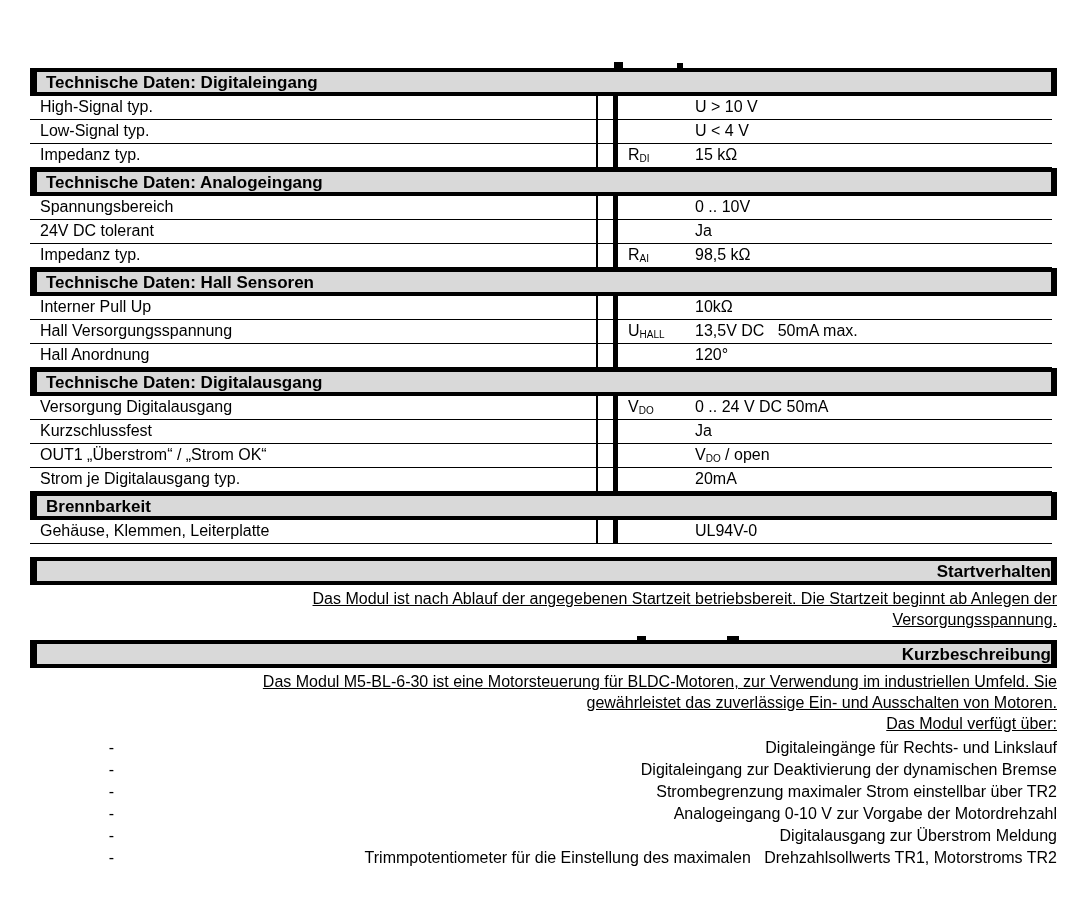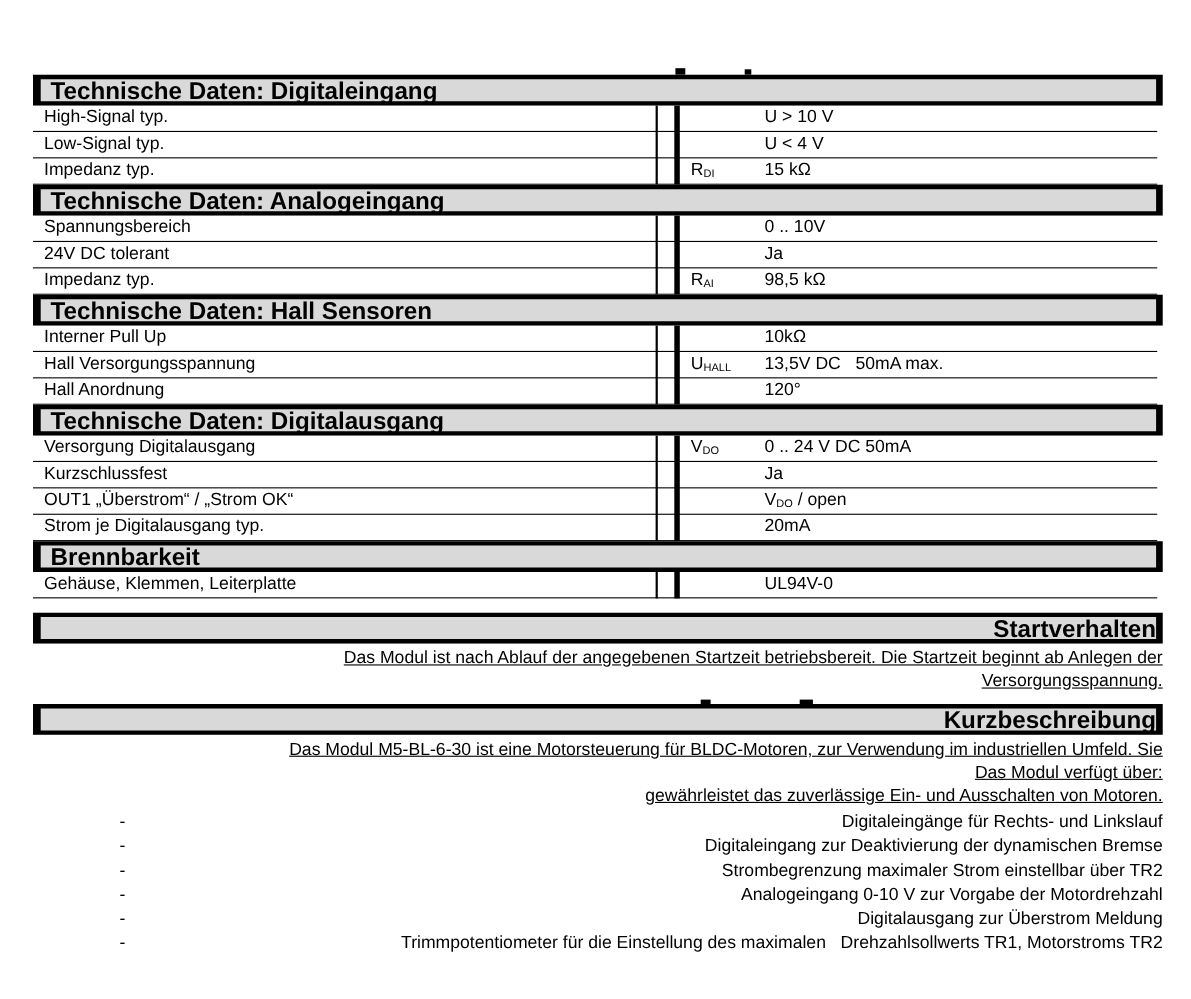--- a/index.html
+++ b/index.html
@@ -18,21 +18,21 @@
   
   .sec-header {
     position: relative;
     box-sizing: border-box;
     height: 28px;
     background: #d9d9d9;
     border: 4px solid #000;
     border-left-width: 7px;
     border-right-width: 6px;
     font-weight: bold;
-    font-size: 22px;
+    font-size: 17px;
     line-height: 19px;
     padding: 1px 0 0 9px;
     white-space: pre;
   }
   
   .rows { position: relative; }
   .rows .vline-thin {
     position: absolute; left: 566px; top: 0; bottom: 0;
     width: 1.5px; background: #000;
   }
@@ -153,22 +153,22 @@
           <div class="para-line">Das Modul ist nach Ablauf der angegebenen Startzeit betriebsbereit. Die Startzeit beginnt ab Anlegen der</div>
           <div class="para-line">Versorgungsspannung.</div>
         </div>
       </div>
       <div class="text-section kurzbeschreibung">
         <span class="tick" style="left: 607px; top: -4px; width: 9px; height: 5px;"></span>
         <span class="tick" style="left: 697px; top: -4px; width: 12px; height: 5px;"></span>
         <div class="sec-header">Kurzbeschreibung</div>
         <div class="para-block">
           <div class="para-line">Das Modul M5-BL-6-30 ist eine Motorsteuerung für BLDC-Motoren, zur Verwendung im industriellen Umfeld. Sie</div>
+          <div class="para-line">gewährleistet das zuverlässige Ein- und Ausschalten von Motoren.</div>
           <div class="para-line">Das Modul verfügt über:</div>
-          <div class="para-line">gewährleistet das zuverlässige Ein- und Ausschalten von Motoren.</div>
         </div>
         <div class="bullets">
           <div class="bullet-row"><span class="bullet-dash">-</span><span class="bullet-text">Digitaleingänge für Rechts- und Linkslauf</span></div>
           <div class="bullet-row"><span class="bullet-dash">-</span><span class="bullet-text">Digitaleingang zur Deaktivierung der dynamischen Bremse</span></div>
           <div class="bullet-row"><span class="bullet-dash">-</span><span class="bullet-text">Strombegrenzung maximaler Strom einstellbar über TR2</span></div>
           <div class="bullet-row"><span class="bullet-dash">-</span><span class="bullet-text">Analogeingang 0-10 V zur Vorgabe der Motordrehzahl</span></div>
           <div class="bullet-row"><span class="bullet-dash">-</span><span class="bullet-text">Digitalausgang zur Überstrom Meldung</span></div>
           <div class="bullet-row"><span class="bullet-dash">-</span><span class="bullet-text">Trimmpotentiometer für die Einstellung des maximalen   Drehzahlsollwerts TR1, Motorstroms TR2</span></div>
         </div>
       </div>

